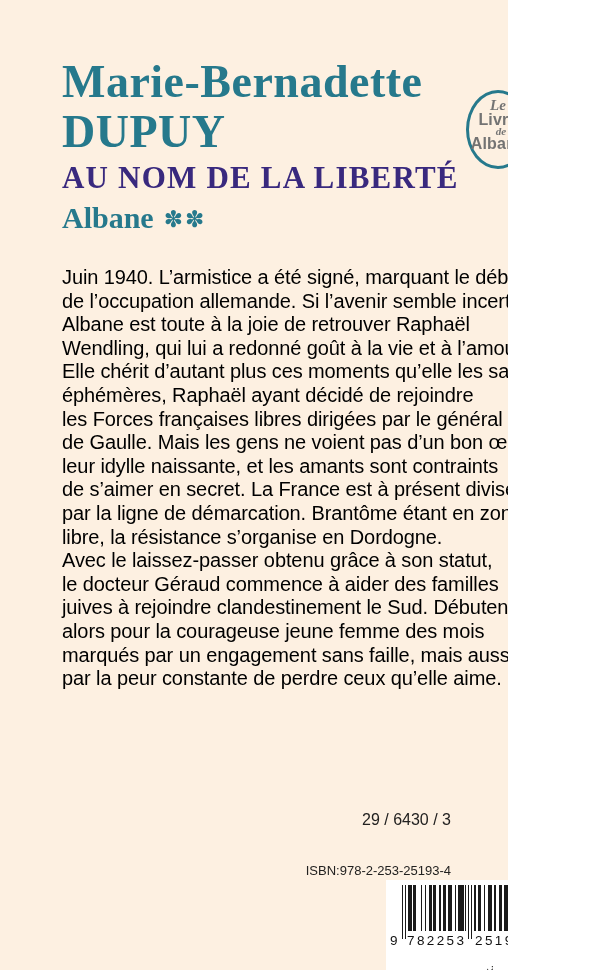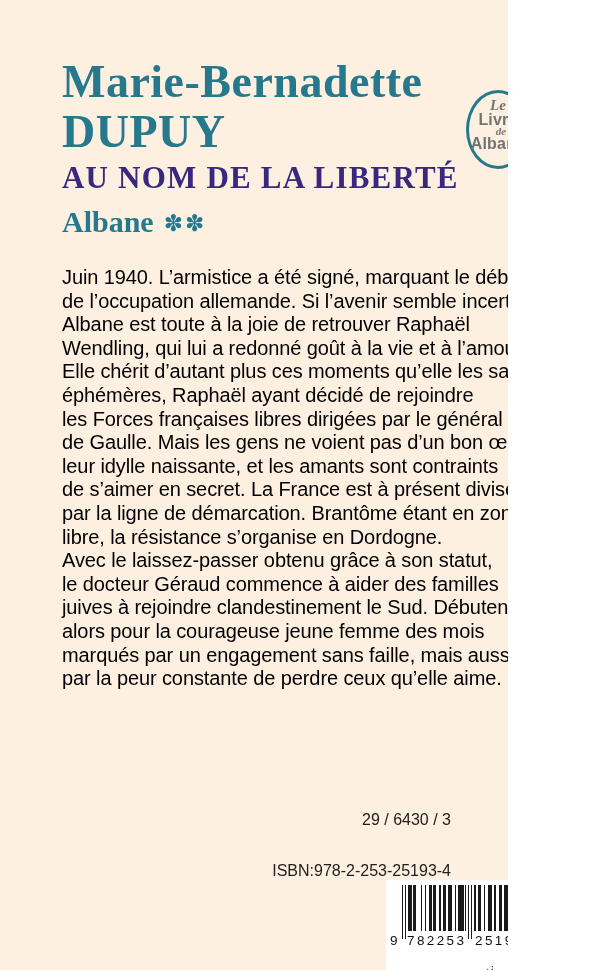--- a/index.html
+++ b/index.html
@@ -52,21 +52,21 @@
     font-weight:bold;
     font-size:31px;line-height:36px;
     letter-spacing:1.2px;
     color:#39297e;
     white-space:nowrap;
   }
   .series{
     position:absolute;left:62px;top:198px;
     font-family:"Liberation Serif", serif;
     font-weight:bold;
-    font-size:30px;line-height:48px;
+    font-size:30px;line-height:40px;
     color:#26798c;
   }
   .series-marker{
     font-family:"DejaVu Sans", sans-serif;
     font-size:23px;
     margin-left:10px;
     letter-spacing:2px;
     vertical-align:1px;
   }
   .synopsis{
@@ -77,21 +77,21 @@
     white-space:pre;
   }
   .print-code{
     position:absolute;right:57px;top:811px;
     font-size:16px;line-height:18px;
     color:#222120;
     text-align:right;
   }
   .isbn{
     position:absolute;right:57px;top:862px;
-    font-size:16px;line-height:18px;
+    font-size:13px;line-height:18px;
     color:#222120;
   }
   .barcode-box{
     position:absolute;left:386px;top:880px;
     width:158px;height:90px;
     background:#ffffff;
   }
   .barcode-box svg{display:block;margin:5px 0 0 4px;}
   .barcode-box svg rect{fill:#1a1a1a;}
   .barcode-box svg text{

